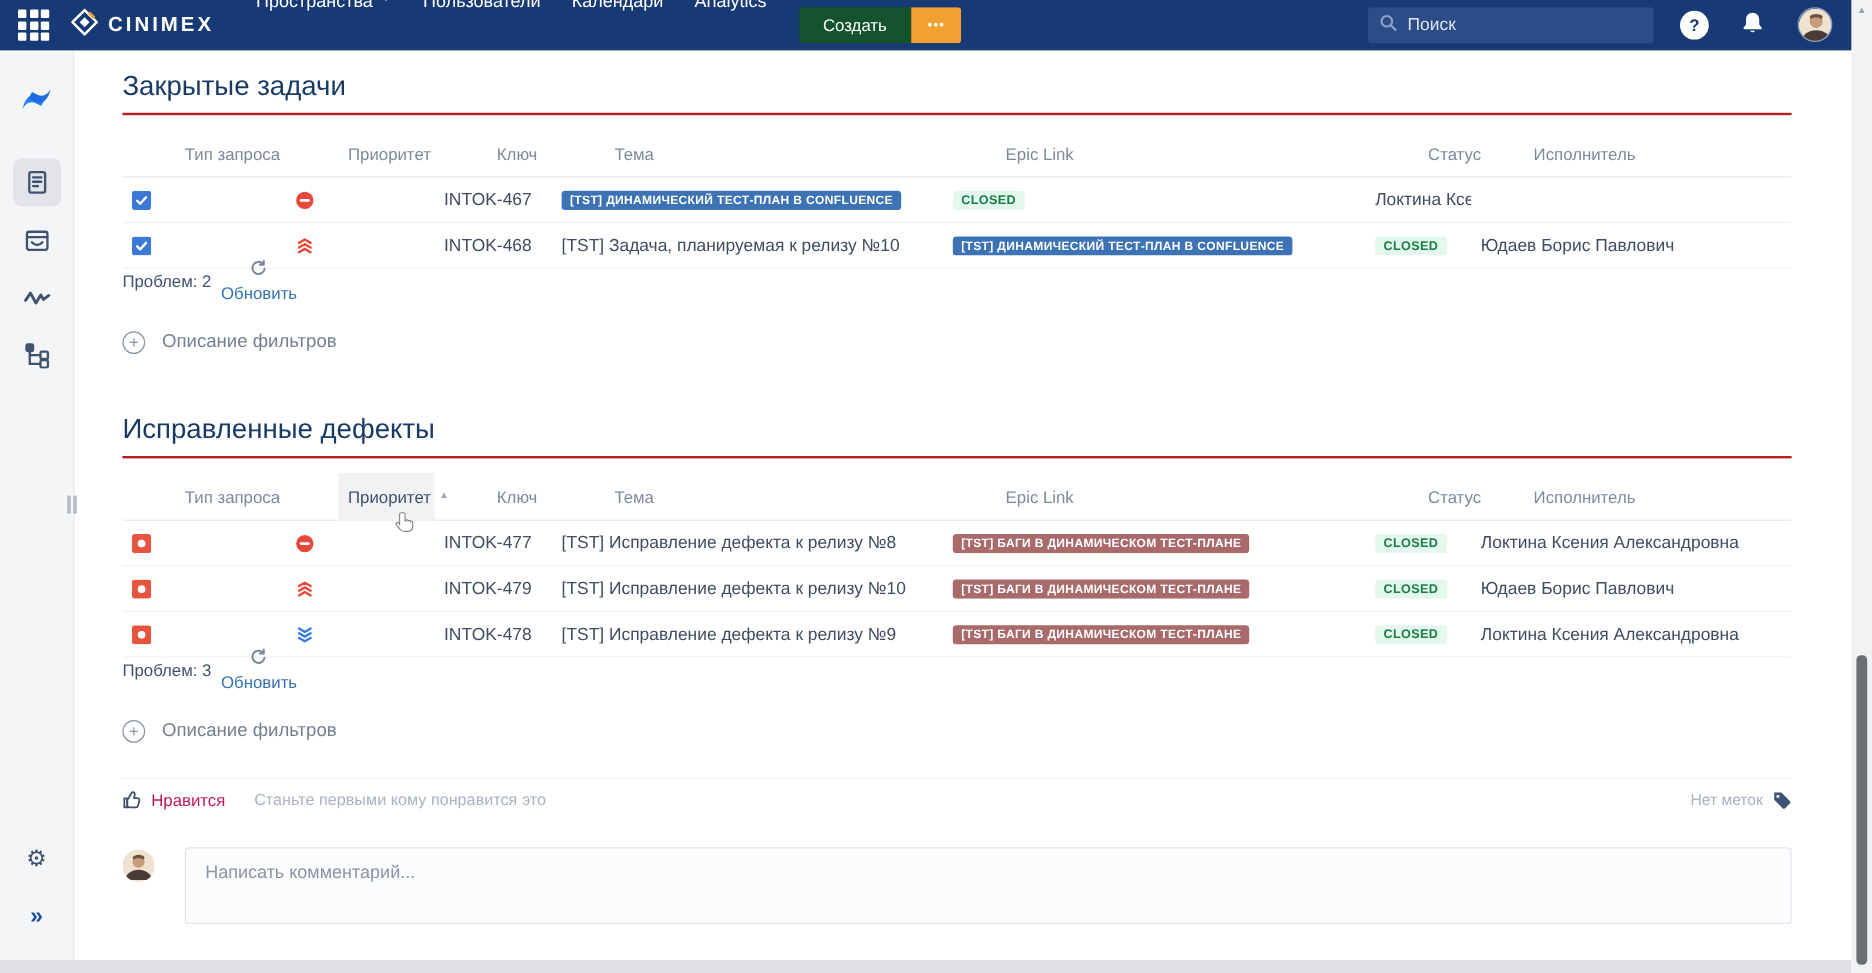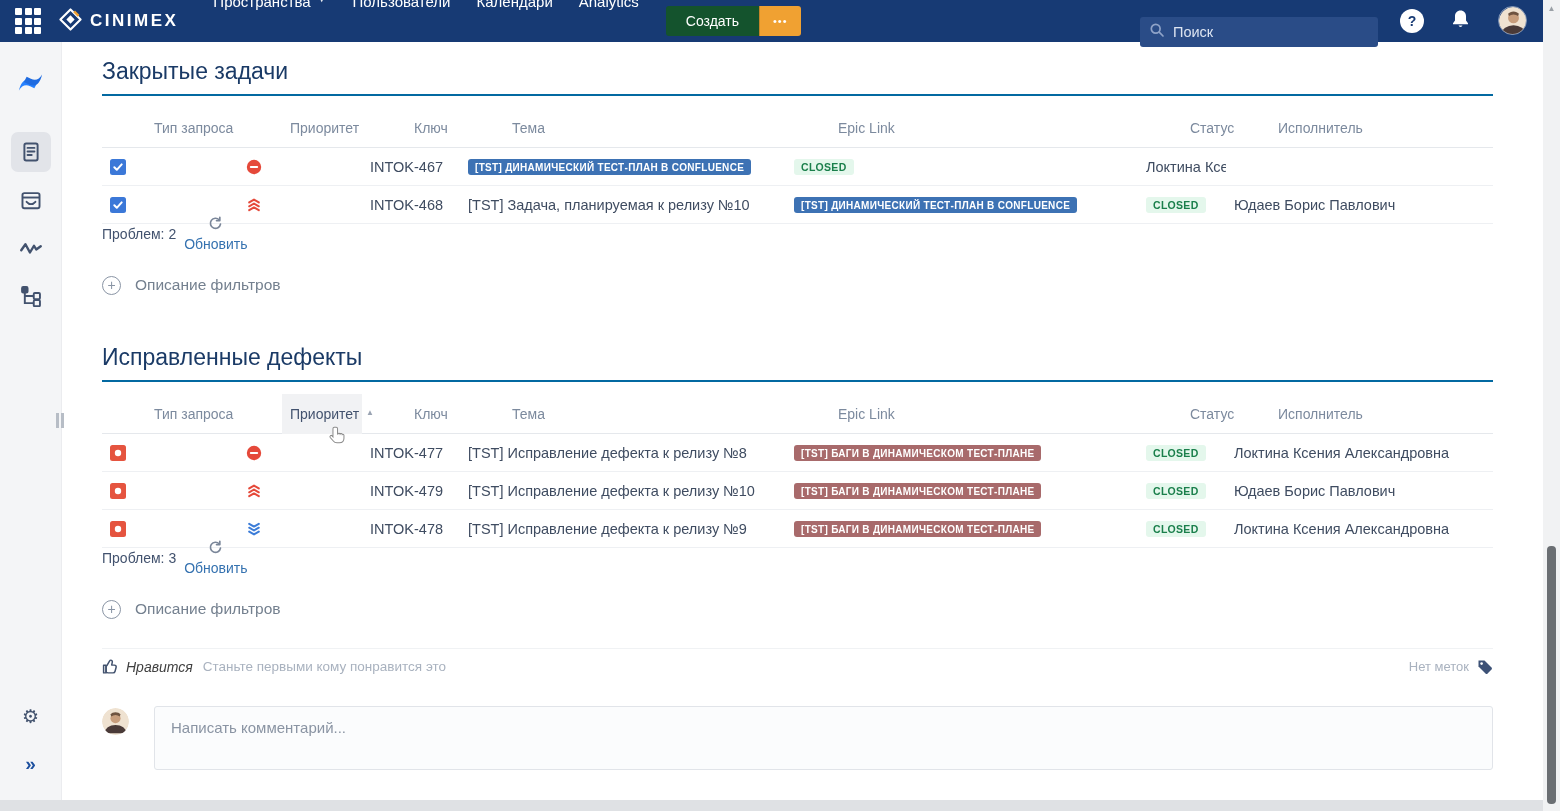--- a/index.html
+++ b/index.html
@@ -16,21 +16,21 @@
   .brand-word { font-size:17px; font-weight:bold; letter-spacing:2.5px; margin-left:7px; }
   .nav-menu { display:flex; align-items:center; margin-left:22px; gap:0; }
   .nav-item { font-size:15px; padding:0 13px; height:56px; display:flex; align-items:flex-start; cursor:pointer; }
   .nav-item .chev { font-size:10px; margin-left:6px; opacity:.9; }
   .btn-group { display:flex; margin-left:14px; height:30px; }
   .btn-create { background:#14532d; color:#fff; font-size:14px; padding:0 20px;
     display:flex; align-items:center; border-radius:3px 0 0 3px; cursor:pointer; }
   .btn-more { background:#f0a132; color:#fff; font-size:11px; padding:0 13px;
     display:flex; align-items:center; border-radius:0 3px 3px 0;
     border-left:1px solid rgba(0,0,0,.18); cursor:pointer; letter-spacing:1px; }
-  .search-box { position:absolute; left:1140px; top:17px; width:238px; height:30px;
+  .search-box { position:absolute; left:1140px; top:6px; width:238px; height:30px;
     background:#2a4c87; border-radius:3px; display:flex; align-items:center; padding:0 9px; }
   .search-box input { background:transparent; border:none; outline:none; color:#fff;
     font-size:14.5px; margin-left:8px; width:180px; font-family:inherit; }
   .search-box input::placeholder { color:#e7edf7; opacity:.95; }
   .help-circle { position:absolute; left:1400px; top:9px; width:24px; height:24px;
     border-radius:50%; background:#fff; color:#173a74; font-weight:bold; font-size:14px;
     display:flex; align-items:center; justify-content:center; cursor:pointer; }
   .bell { position:absolute; left:1450px; top:9px; cursor:pointer; }
   .avatar-top { position:absolute; left:1498px; top:6px; width:29px; height:29px;
     border-radius:50%; overflow:hidden; cursor:pointer; border:1px solid rgba(255,255,255,.5); }
@@ -43,21 +43,21 @@
   .side-icon.active { background:#e2e4e9; }
   .side-top { padding-top:12px; }
   .side-bottom { position:absolute; bottom:8px; left:0; width:100%; }
   .gear-glyph { font-size:19px; color:#42526e; }
   .expand-glyph { font-size:19px; color:#1c4f9e; font-weight:bold; }
 
   
   .main { position:absolute; left:62px; top:42px; width:1481px; height:758px; background:#fff; overflow:hidden; }
   .content { margin:0 50px 0 40px; }
   .sec-title { font-size:23px; color:#1a3a66; font-weight:400;
-    margin-top:16px; padding-bottom:9px; border-bottom:2px solid #0369a1; }
+    margin-top:16px; padding-bottom:9px; border-bottom:2px solid #b91c1c; }
   .sec-title.second { margin-top:46px; }
 
   .thead, .trow { display:grid;
     grid-template-columns:136px 124px 98px 326px 352px 88px 1fr; align-items:center; }
   .thead { height:40px; border-bottom:1px solid #e5e8ec; margin-top:12px; }
   .th { font-size:14px; color:#7c8a9e; padding-left:8px; height:40px;
     display:flex; align-items:center; cursor:pointer;margin-left:44px; }
   .th.sorted { background:#f1f2f4; color:#42526e; }
   .sort-arrow { font-size:8px; color:#9aa4b3; margin-left:7px; margin-top:-4px; }
   .trow { height:38px; border-bottom:1px solid #eef0f3; cursor:pointer; }
@@ -74,22 +74,22 @@
   .refresh-link span { font-size:14px; color:#3572b0; }
   .filters-row { display:flex; align-items:center; margin-top:28px; height:26px; gap:14px; cursor:pointer; }
   .plus-circle { width:19px; height:19px; border:1.4px solid #8a95a5; border-radius:50%;
     color:#8a95a5; display:flex; align-items:center; justify-content:center;
     font-size:14px; line-height:1; }
   .filters-label { font-size:15.5px; color:#74808f; }
 
   .like-row { display:flex; align-items:center; margin-top:26px; height:36px;
     border-top:1px solid #f0f2f4; gap:10px; }
   .like-btn { display:flex; align-items:center; gap:7px; cursor:pointer; }
-  .like-label { font-size:14px; color:#404040;font-style:italic; }
-  .like-hint { font-size:13.5px; color:#a9b2bf; }
+  .like-label { font-size:14px; color:#be185d; }
+  .like-hint { font-size:13.5px; color:#a9b2bf; margin-left:14px; }
   .labels-group { margin-left:auto; display:flex; align-items:center; gap:8px; cursor:pointer; }
   .no-labels { font-size:13px; color:#a9b2bf; }
 
   .comment-row { display:flex; margin-top:22px; gap:25px; }
   .avatar-sm { width:27px; height:27px; border-radius:50%; overflow:hidden; flex:0 0 27px; margin-top:2px; }
   .comment-box { flex:1; height:64px; background:#fbfcfd; border:1px solid #e1e4e9;
     border-radius:3px; padding:12px 16px; cursor:text; }
   .comment-box span { font-size:15px; color:#8a94a3; }
 
   

